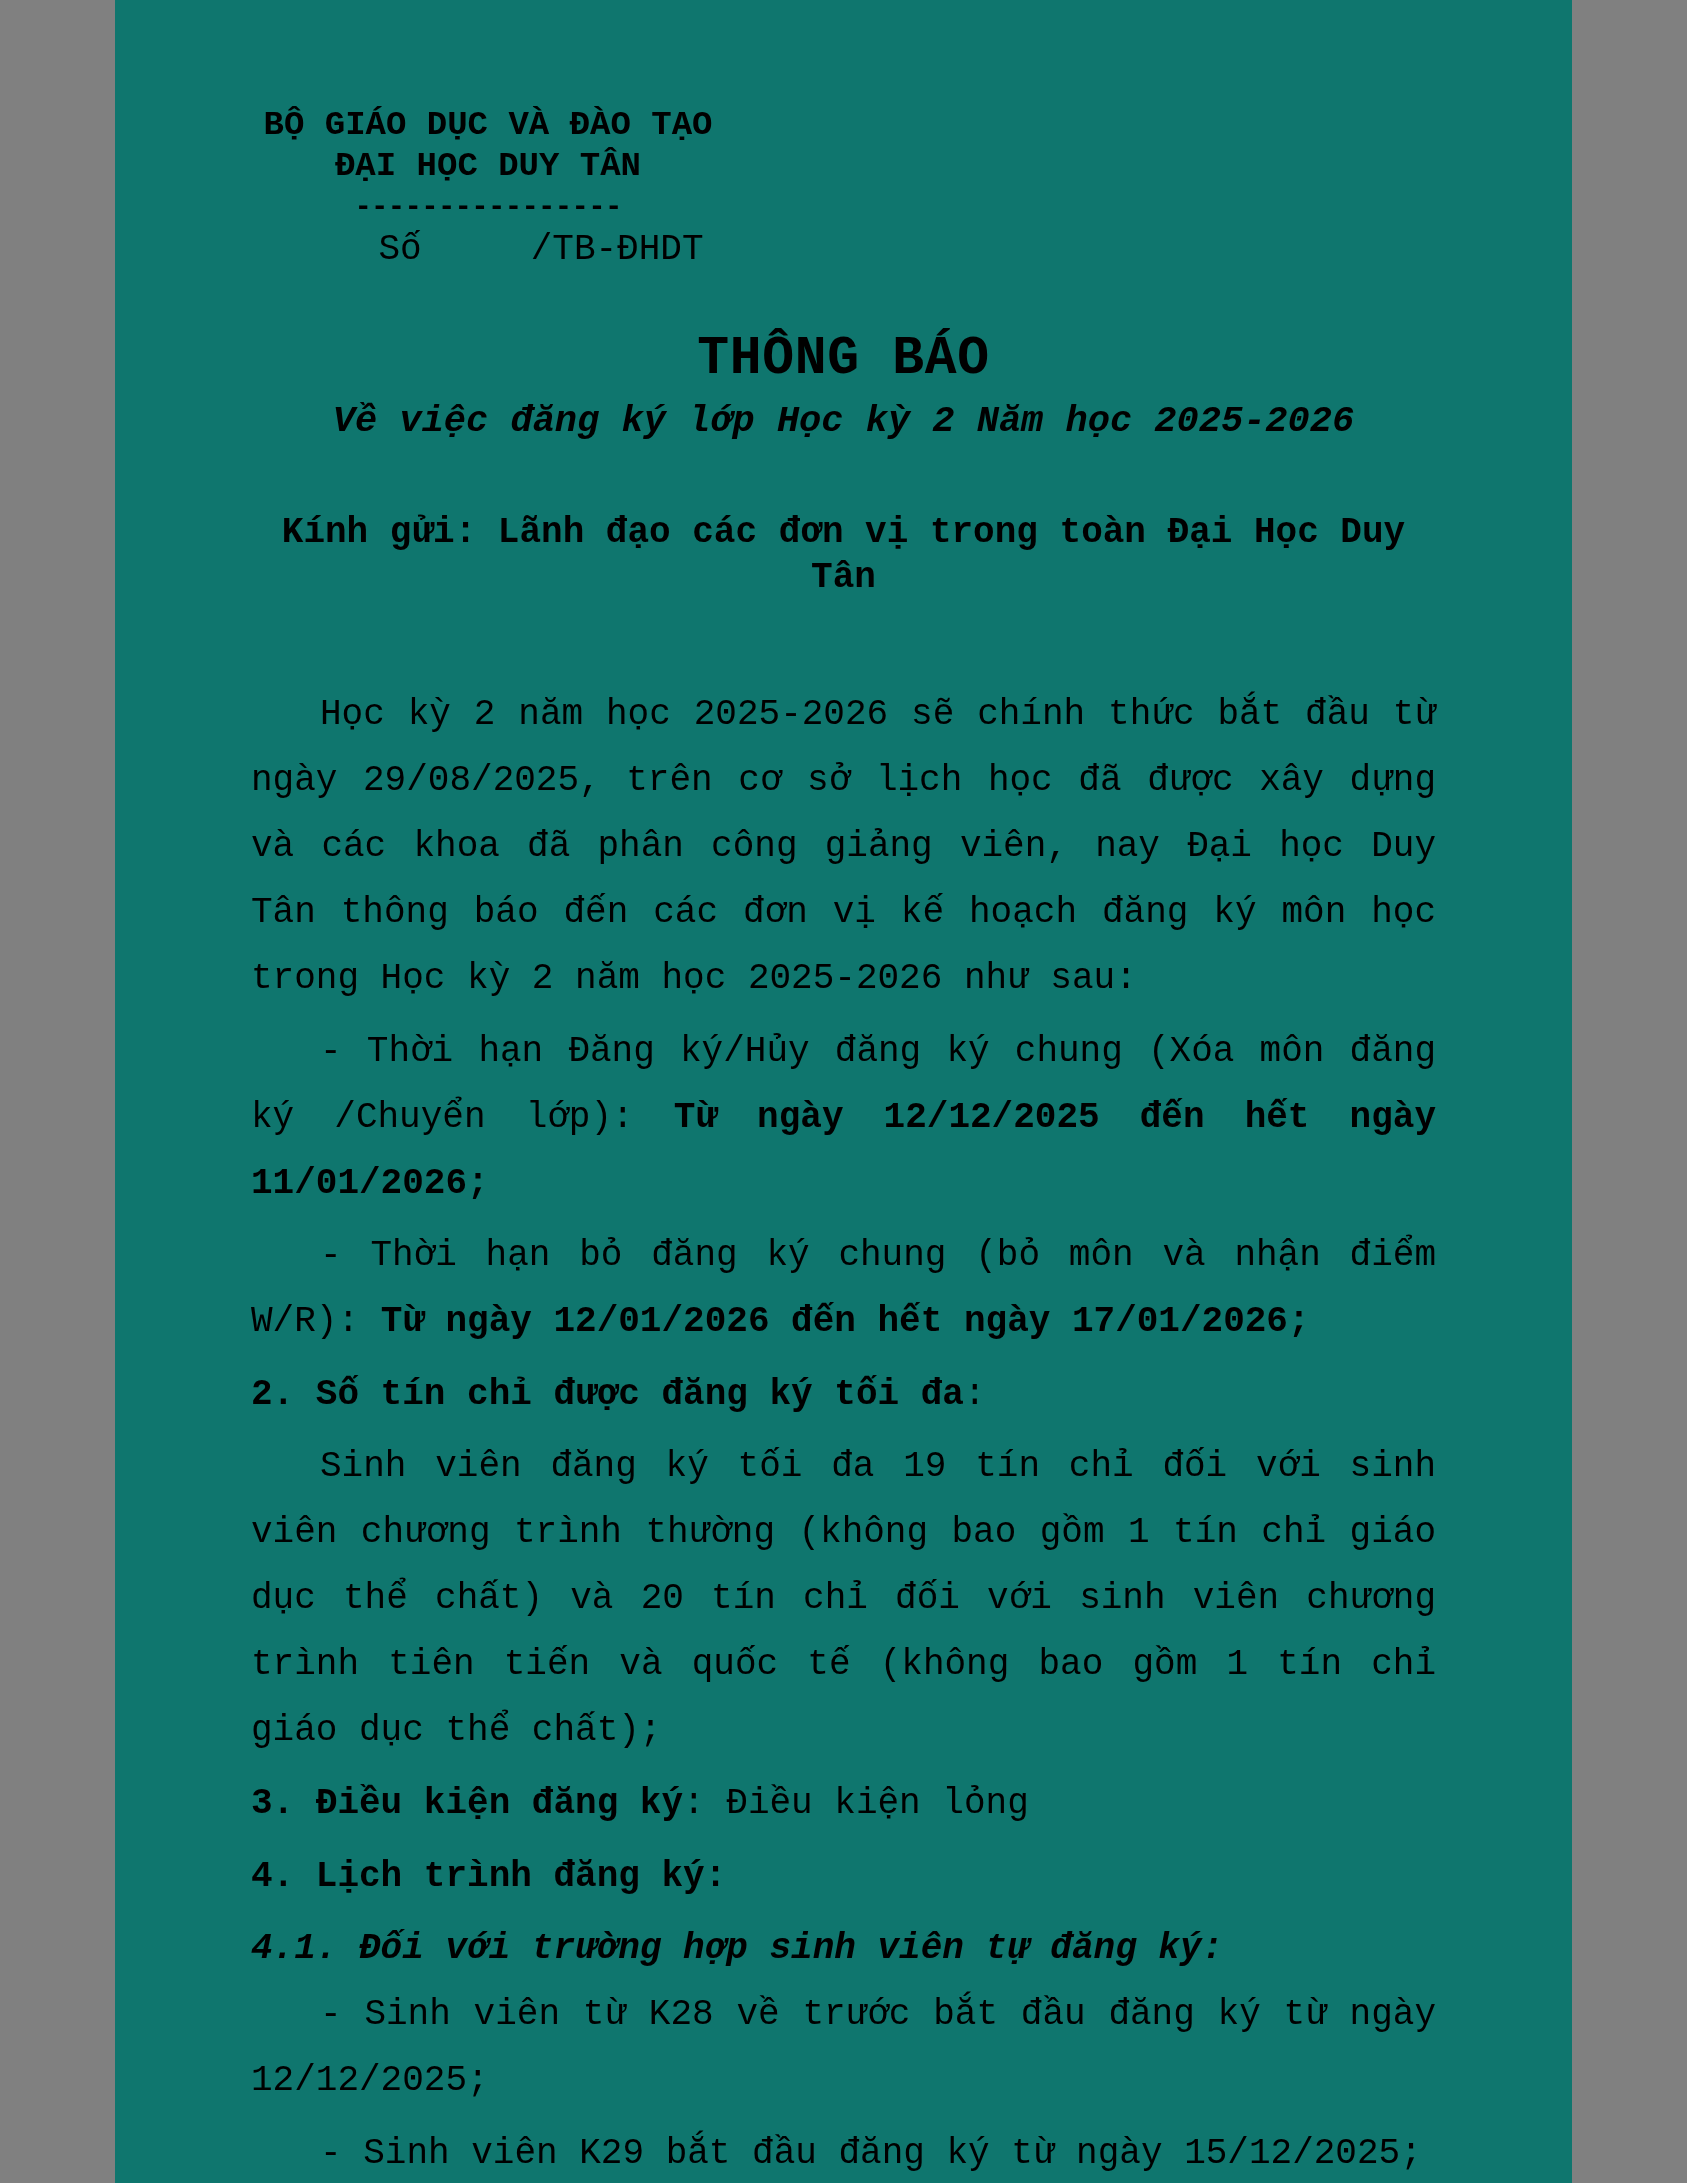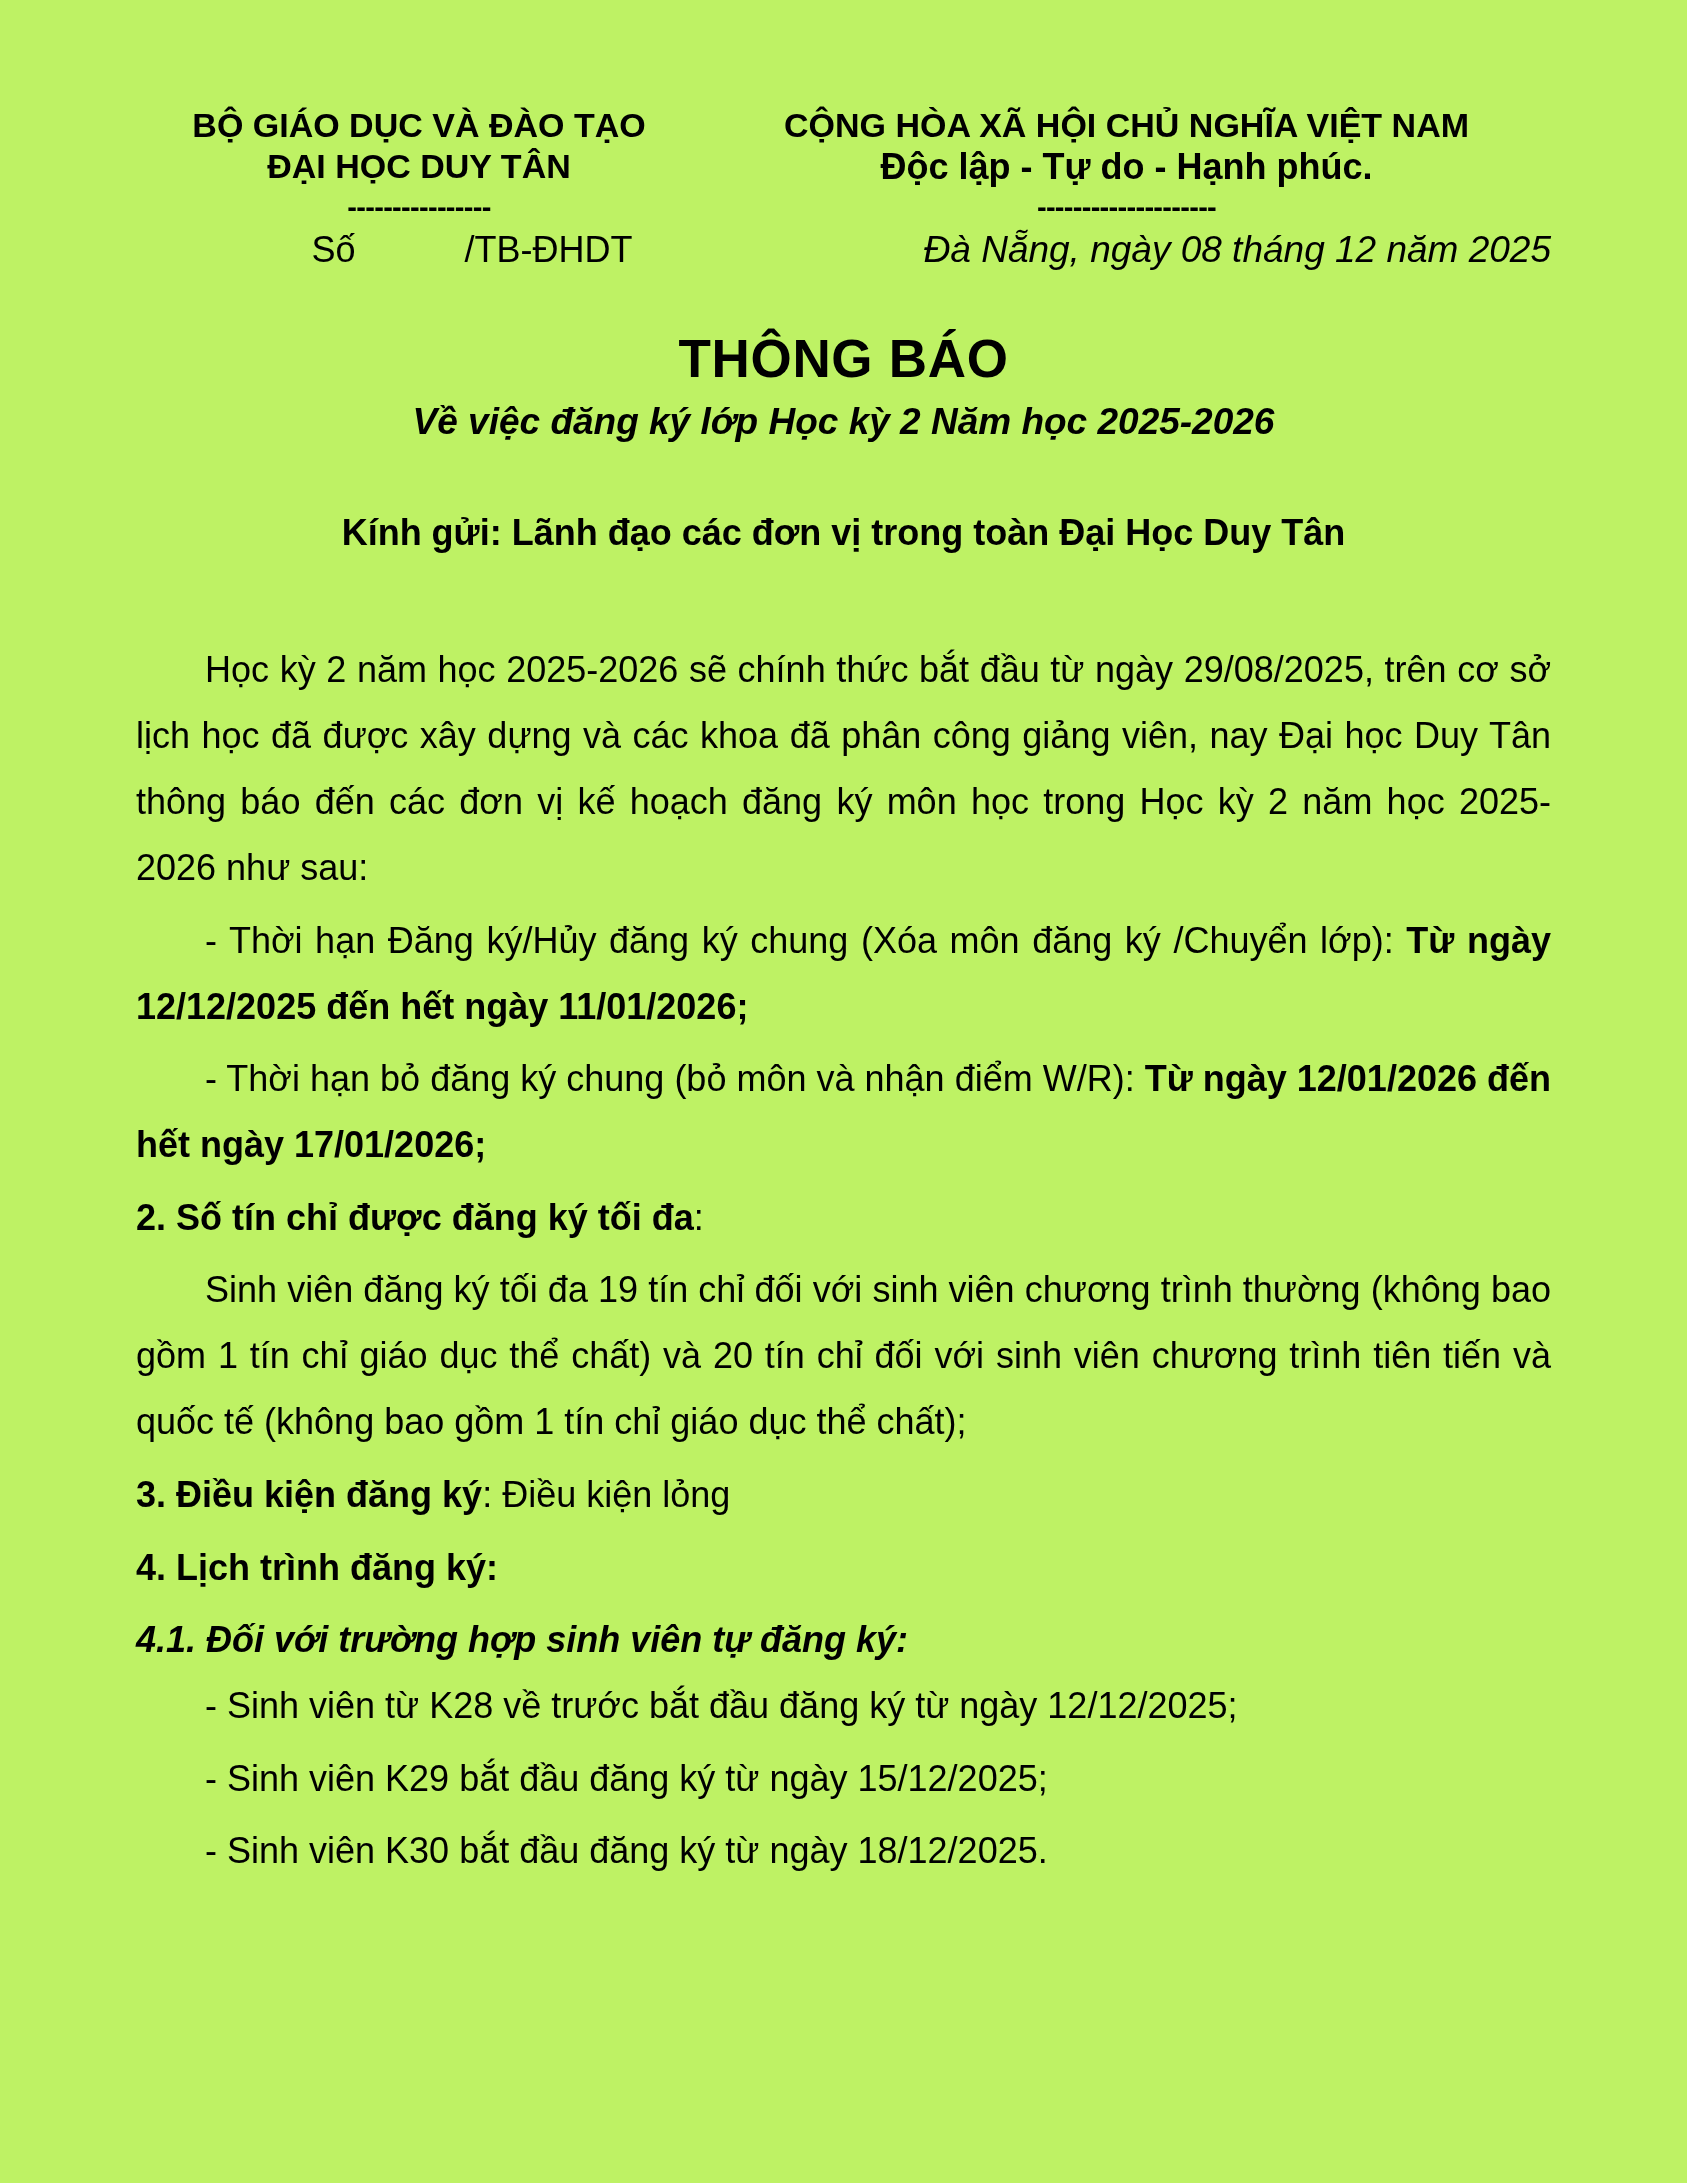--- a/index.html
+++ b/index.html
@@ -1,22 +1,22 @@
 <!DOCTYPE html>
 <html lang="vi" style="font-size:10.6px"><head>
 <meta charset="utf-8">
 <style>
   * { margin: 0; padding: 0; box-sizing: border-box; }
   html, body { background: #808080; }
   .doc {
-    width: 1687px;
+    width: 1457px;
     height: 2183px;
-    background: #bef264;
+    background: #0f766e;
     color: #000000;
-    font-family: Liberation Sans, sans-serif;
+    font-family: Liberation Mono, monospace;
     overflow: hidden;
     position: relative;
     margin: 0 auto;
   }
   .content { padding: 105px 136px 0 136px; }
 
   
   .header { display: flex; width: 100%; }
   .col-left  { width: 40%; text-align: center; }
   .col-right { width: 60%; text-align: center; }
@@ -70,26 +70,20 @@
 <div class="doc">
   <div class="content">
 
     <div class="header">
       <div class="col-left">
         <div class="h-line-bold">BỘ GIÁO DỤC VÀ ĐÀO TẠO</div>
         <div class="h-line-bold">ĐẠI HỌC DUY TÂN</div>
         <div class="h-divider">----------------</div>
         <div class="doc-number"><span>Số</span><span class="num-gap"></span><span>/TB-ĐHDT</span></div>
       </div>
-      <div class="col-right">
-        <div class="h-line-bold">CỘNG HÒA XÃ HỘI CHỦ NGHĨA VIỆT NAM</div>
-        <div class="h-line-bold-lg">Độc lập - Tự do - Hạnh phúc.</div>
-        <div class="h-divider">--------------------</div>
-        <div class="date-line">Đà Nẵng, ngày 08 tháng 12 năm 2025</div>
-      </div>
     </div>
 
     <div class="title">THÔNG BÁO</div>
     <div class="subtitle">Về việc đăng ký lớp Học kỳ 2 Năm học 2025-2026</div>
     <div class="salutation">Kính gửi: Lãnh đạo các đơn vị trong toàn Đại Học Duy Tân</div>
 
     <div class="body-text">
       <p class="para">Học kỳ 2 năm học 2025-2026 sẽ chính thức bắt đầu từ ngày 29/08/2025, trên cơ sở lịch học đã được xây dựng và các khoa đã phân công giảng viên, nay Đại học Duy Tân thông báo đến các đơn vị kế hoạch đăng ký môn học trong Học kỳ 2 năm học 2025-2026 như sau:</p>
 
 

